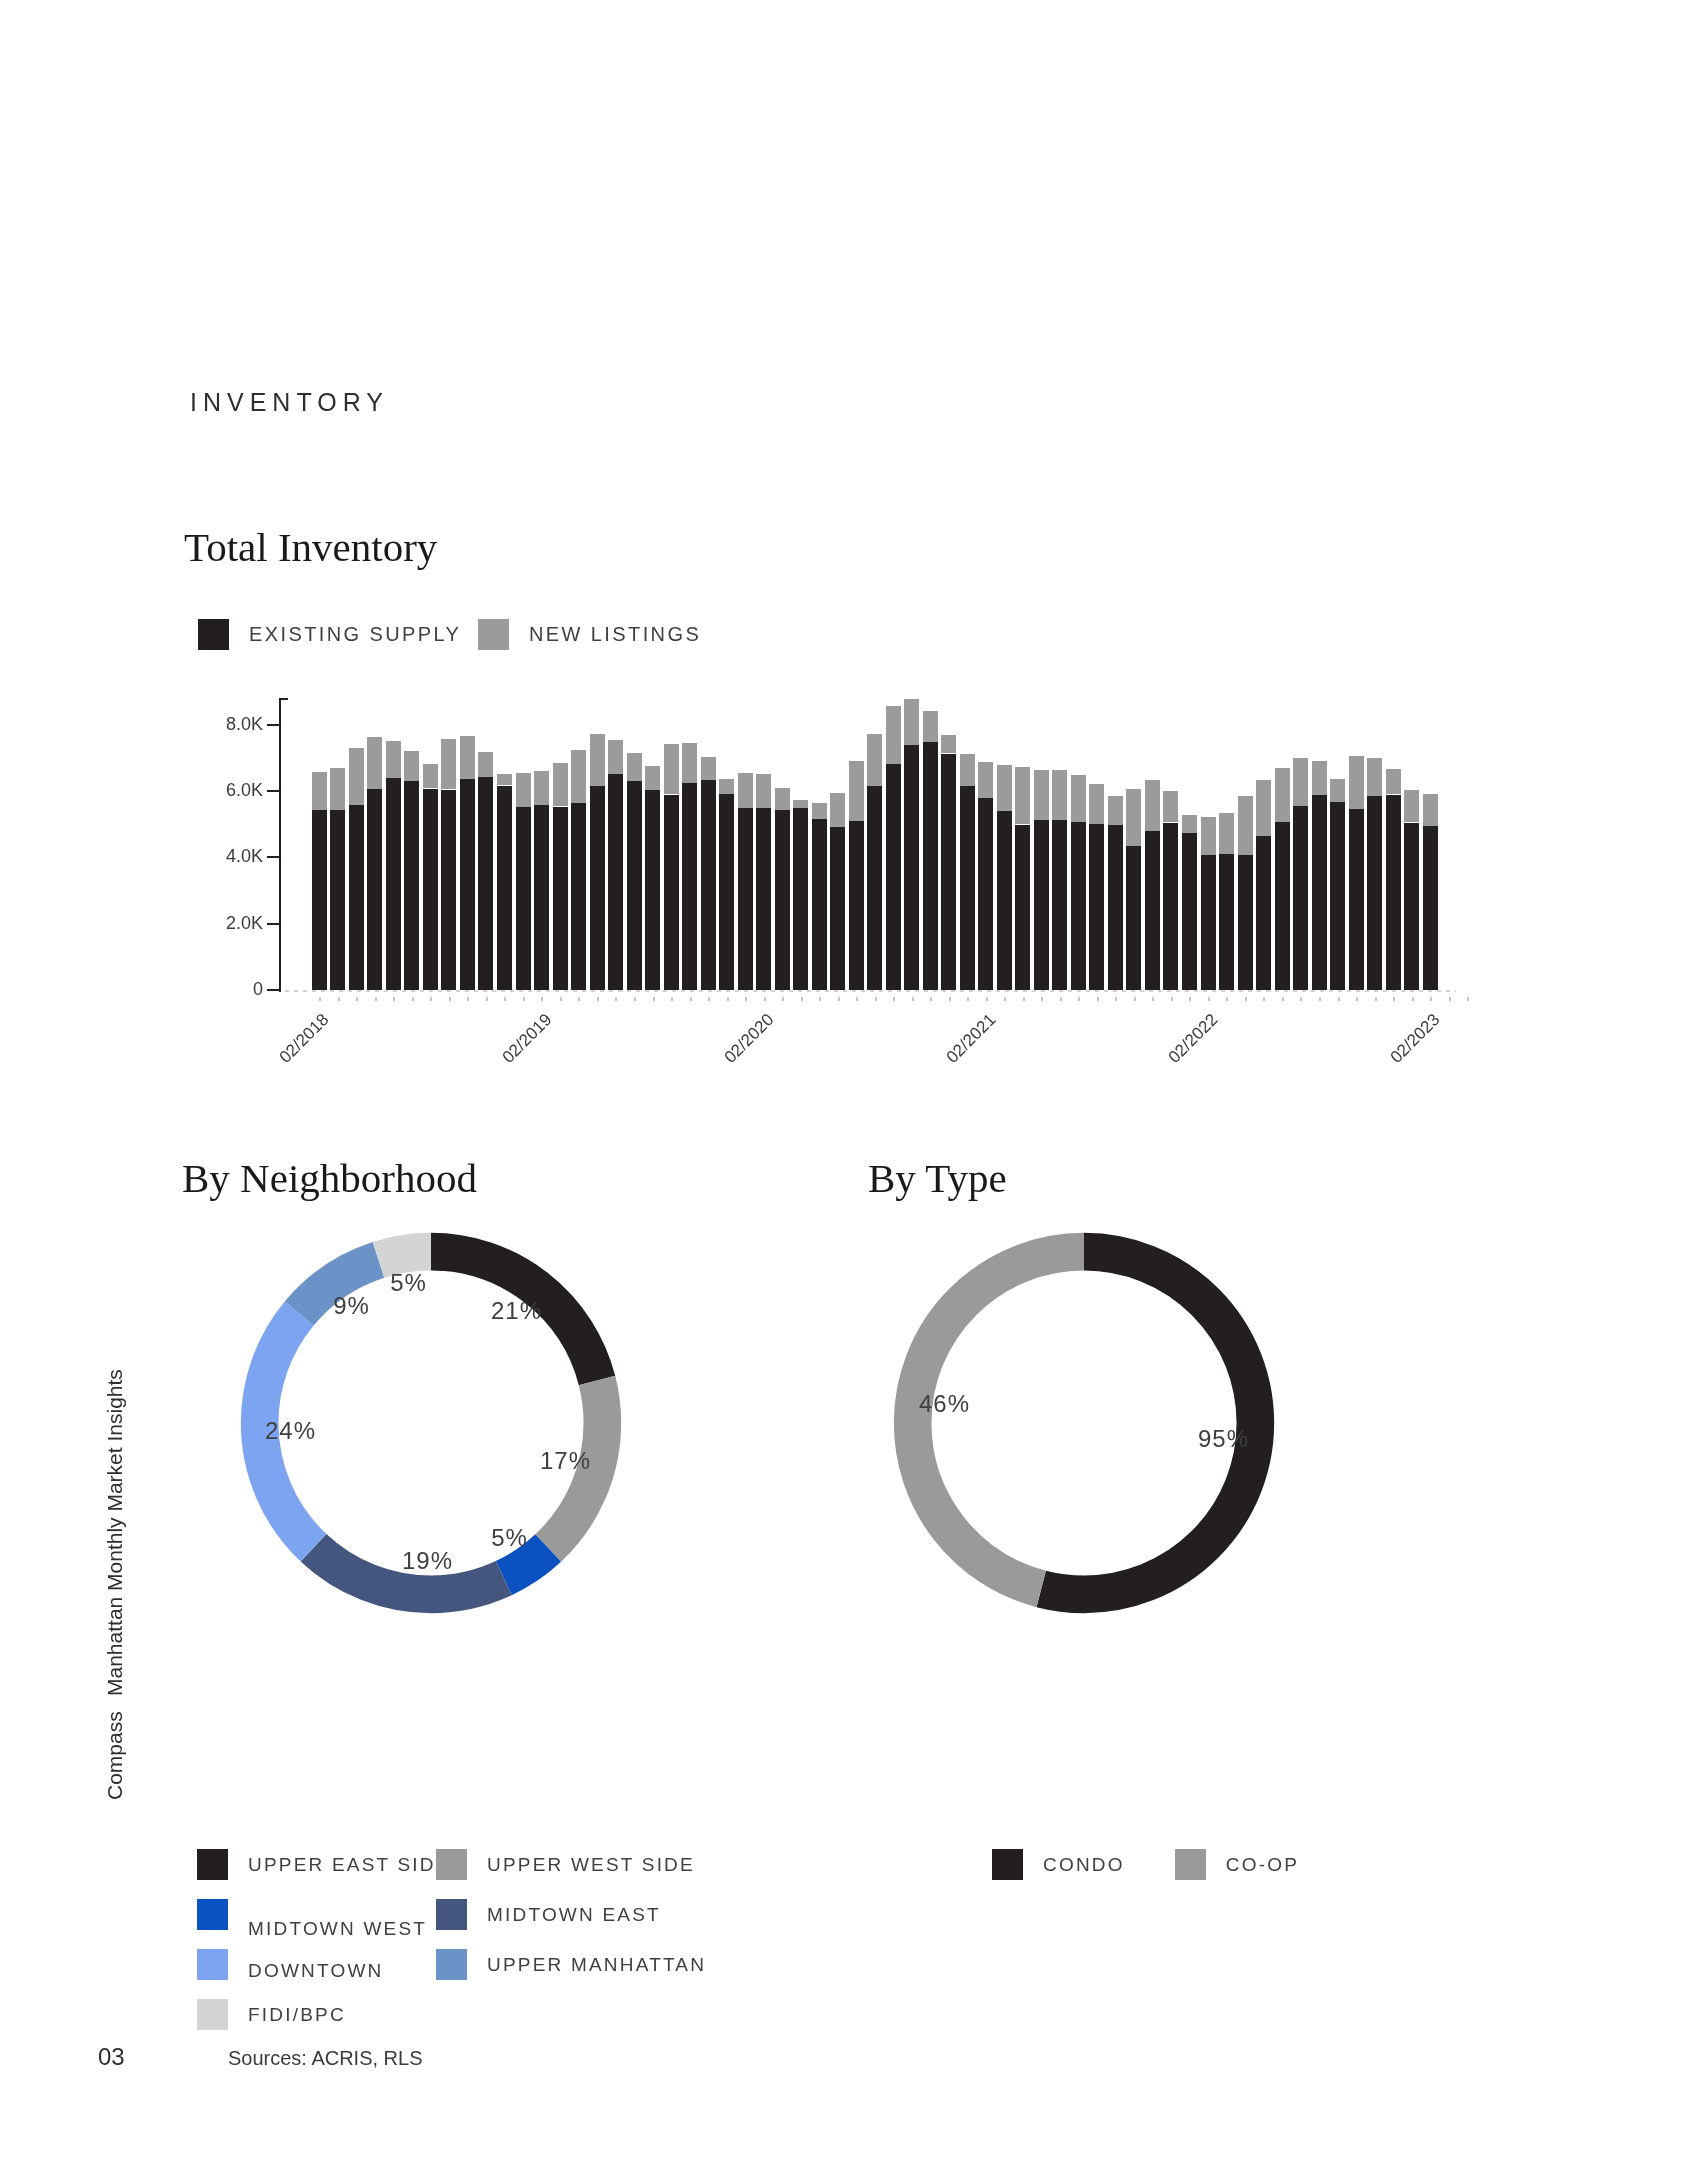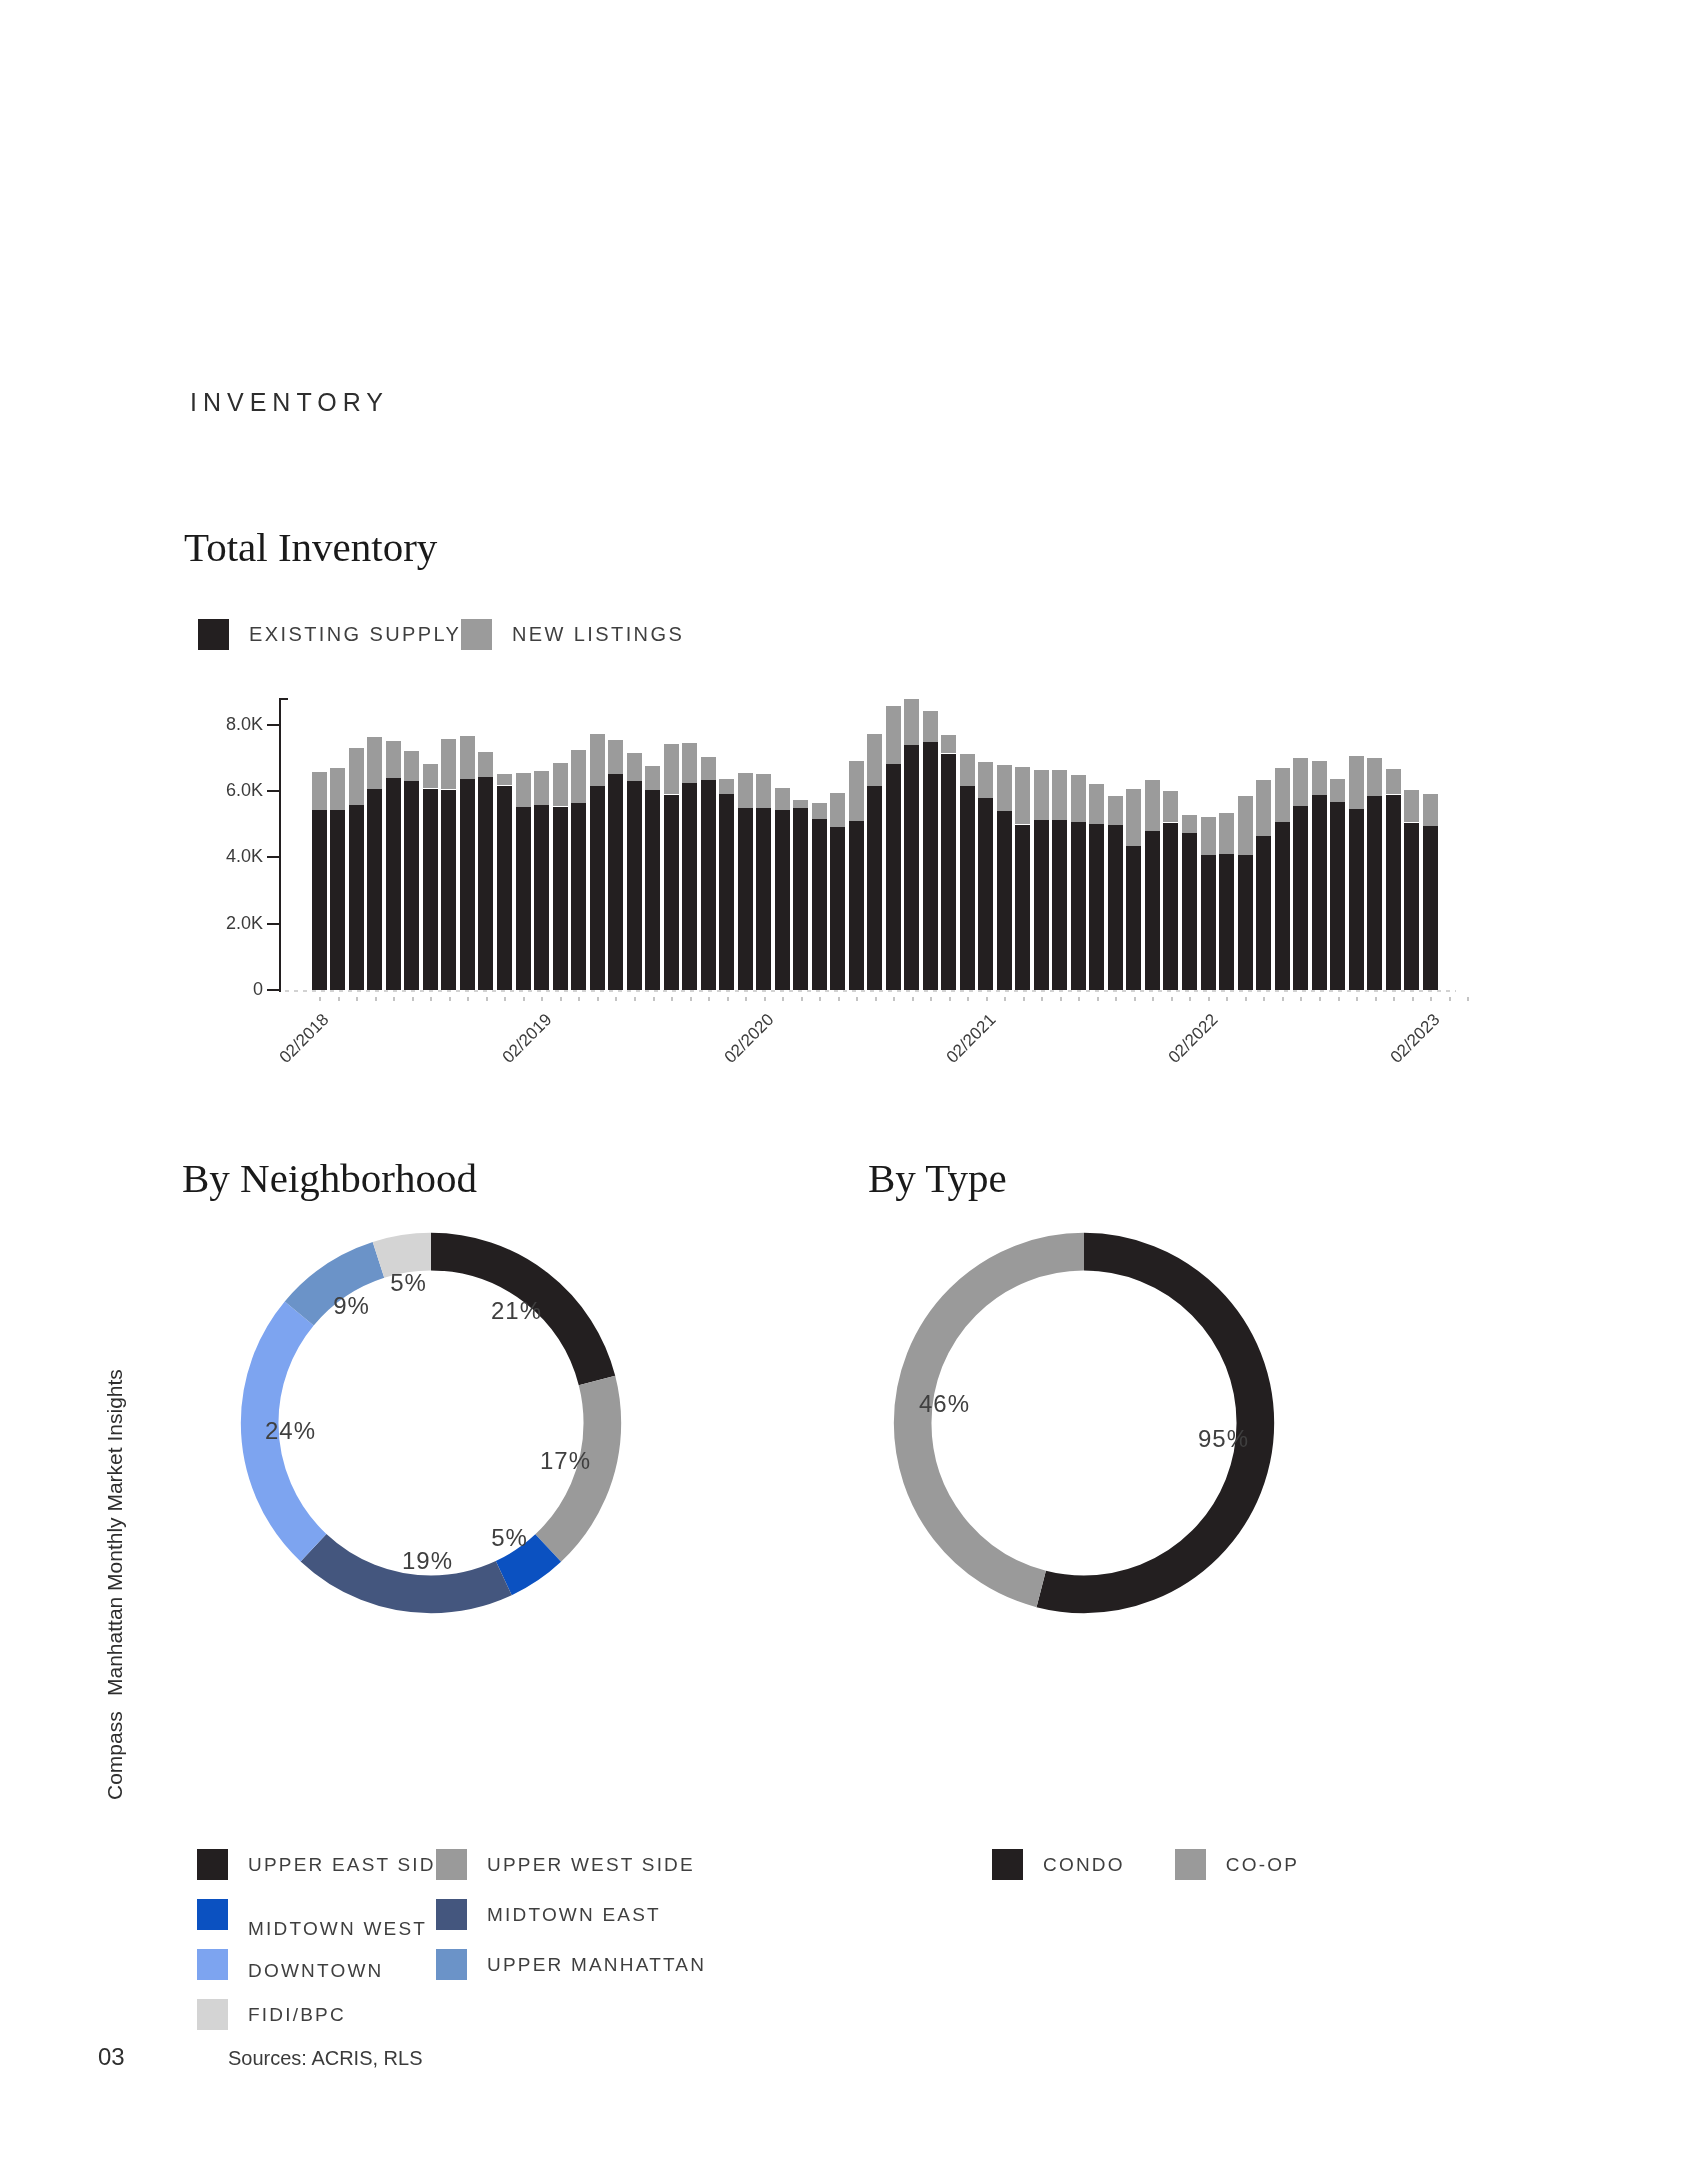--- a/index.html
+++ b/index.html
@@ -42,21 +42,21 @@
 
   <div class="eyebrow">INVENTORY</div>
 
   <div class="sec-heading serif h-total">Total Inventory</div>
 
   <div id="ti-legend">
       <div class="legend-item" style="left: 0px;">
         <div class="swatch" style="background: rgb(35, 31, 32);"></div>
         <div class="legend-label" style="font-size: 20px; letter-spacing: 2.4px;">EXISTING SUPPLY</div>
       </div>
-      <div class="legend-item" style="left: 263px;">
+      <div class="legend-item" style="left: 280px;">
         <div class="swatch" style="background: rgb(155, 155, 155);"></div>
         <div class="legend-label" style="font-size: 20px; letter-spacing: 2.4px;">NEW LISTINGS</div>
       </div>
     </div>
 
   <div id="chart-area">
       <div class="axis-line" style="left: 279px; top: 698px; width: 2px; height: 294px; background: rgb(35, 31, 32);"></div>
       <div class="tick" style="left: 279px; top: 698px; width: 9px; height: 2px; background: rgb(35, 31, 32);"></div>
       <div class="tick" style="left: 267px; top: 989px; width: 12px; height: 2px; background: rgb(35, 31, 32);"></div>
       <div class="ylab" style="left: 206px; top: 979px;">0</div>

